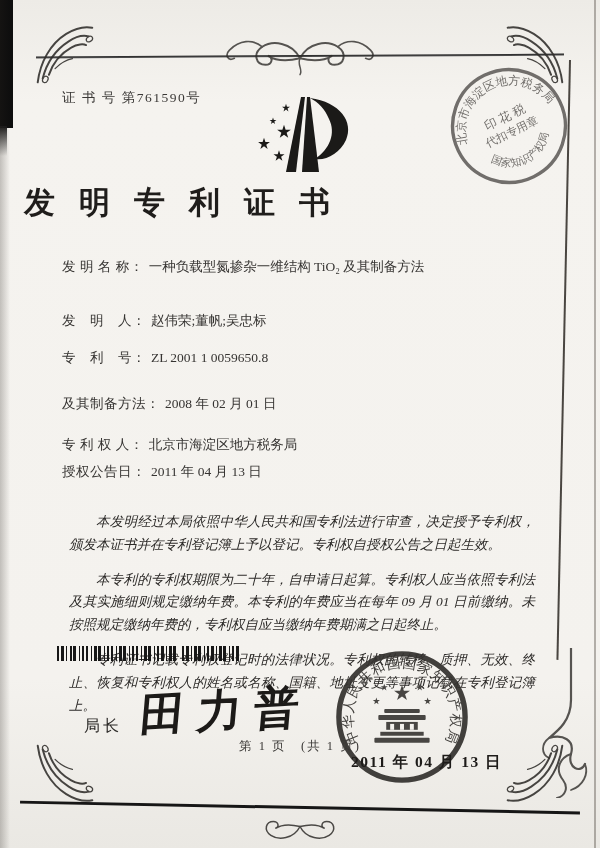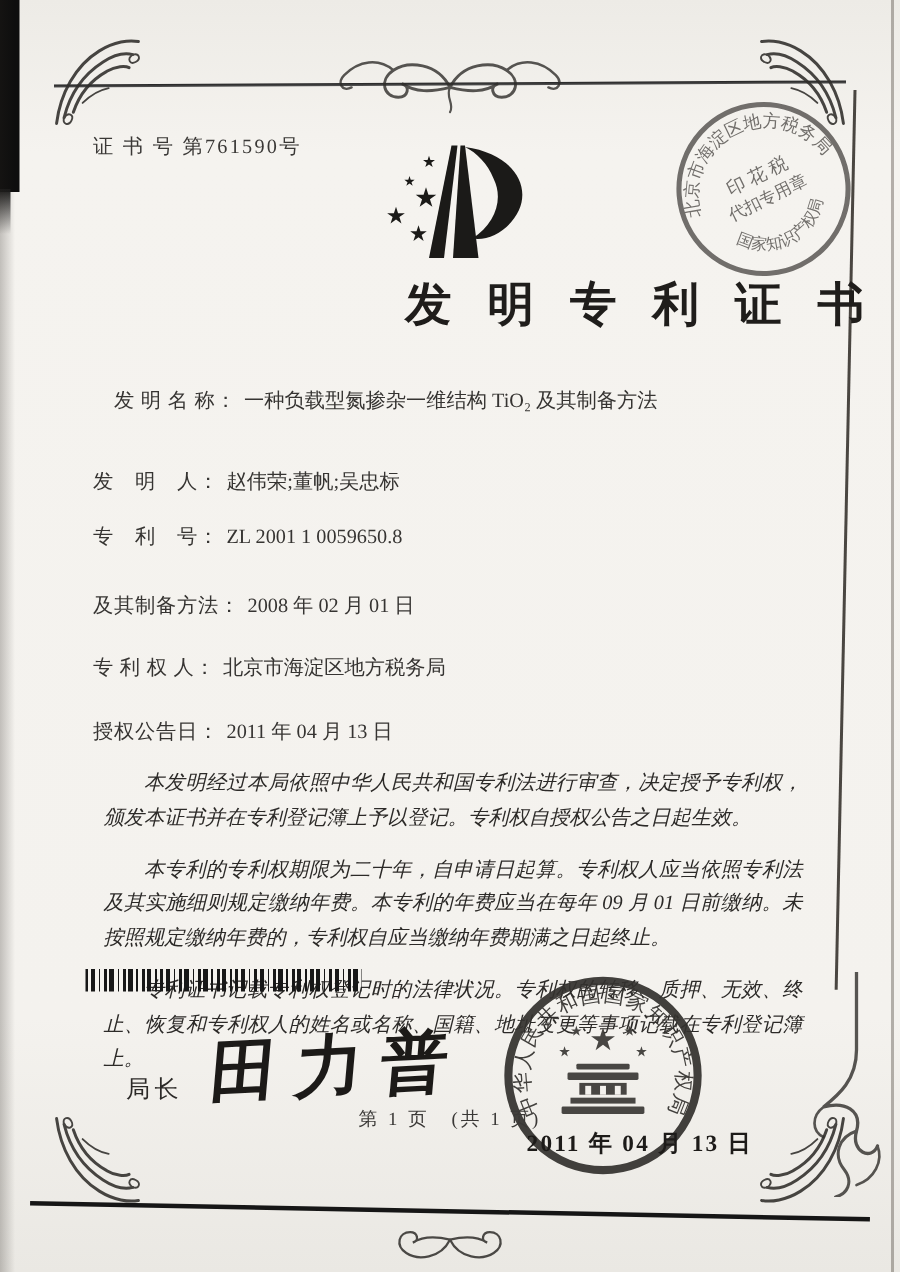--- a/index.html
+++ b/index.html
@@ -23,27 +23,27 @@
   .corner-tr{left:504px;top:24px;transform:scaleX(-1);}
   .corner-bl{left:34px;top:742px;transform:scaleY(-1);}
   .corner-br{left:504px;top:742px;transform:scale(-1,-1);}
   .flourish-top{left:218px;top:29px;width:164px;height:52px;opacity:.8;}
   .flourish-bottom{left:222px;top:810px;width:156px;height:38px;opacity:.85;}
   .orn-right{left:530px;top:648px;width:62px;height:150px;opacity:.8;}
   
   .cert-no{left:62px;top:89px;font-size:13.5px;letter-spacing:1.5px;color:#3a3836;}
   .logo{left:242px;top:92px;width:122px;height:86px;}
   .tax-stamp{left:447px;top:64px;width:124px;height:124px;transform:rotate(-26deg);opacity:.78;}
-  .title{left:0;top:182px;width:600px;text-align:right;font-size:31px;font-weight:600;
+  .title{left:0;top:182px;width:600px;text-align:left;font-size:31px;font-weight:600;
          letter-spacing:24px;text-indent:24px;color:#1f1d1b;margin:0;}
   
   .field-row{left:62px;width:486px;font-size:13.5px;color:#363432;white-space:nowrap;}
   .flabel{letter-spacing:.5px;}
   .fvalue{margin-left:5px;}
-  .fr1{top:258px;margin-left:14px;} .fr2{top:312px;} .fr3{top:349px;} .fr4{top:395px;} .fr5{top:436px;} .fr6{top:479px;}
+  .fr1{top:258px;} .fr2{top:312px;} .fr3{top:349px;} .fr4{top:395px;} .fr5{top:436px;} .fr6{top:463px;}
   
   .body-text{left:57px;top:499px;width:490px;font-size:13.5px;line-height:22.8px;
              text-align:justify;font-style:italic;color:#2c2a28;}
   .body-text p{margin:12px;text-indent:2em;}
   
   .barcode{left:57px;top:646px;width:184px;height:15px;
     background:repeating-linear-gradient(90deg,
       #171717 0px,#171717 2px,rgba(0,0,0,0) 2px,rgba(0,0,0,0) 3.5px,
       #171717 3.5px,#171717 6.5px,rgba(0,0,0,0) 6.5px,rgba(0,0,0,0) 9px,
       #171717 9px,#171717 10px,rgba(0,0,0,0) 10px,rgba(0,0,0,0) 12.5px);}

